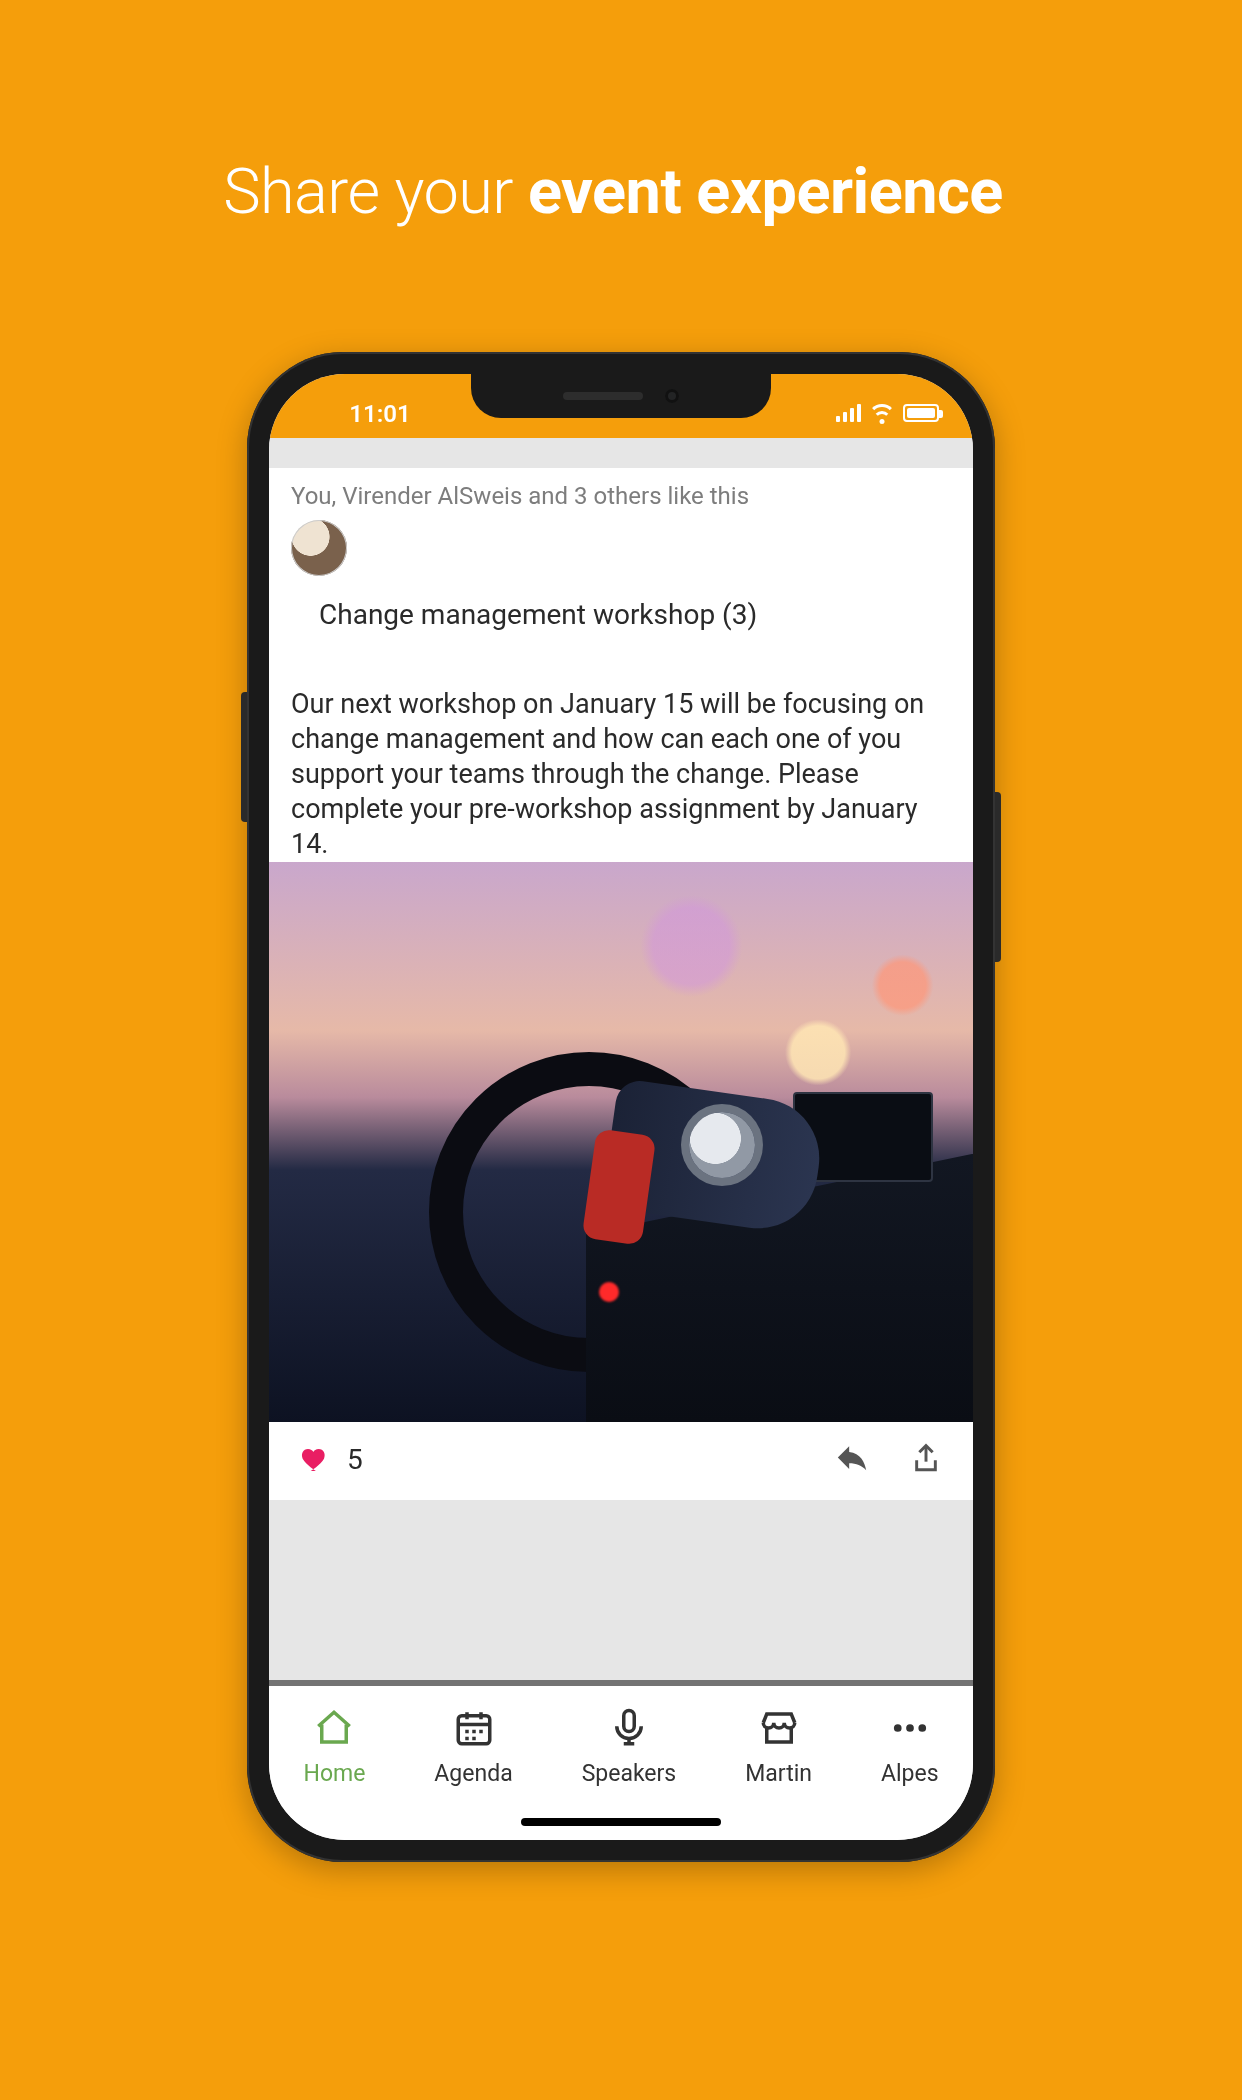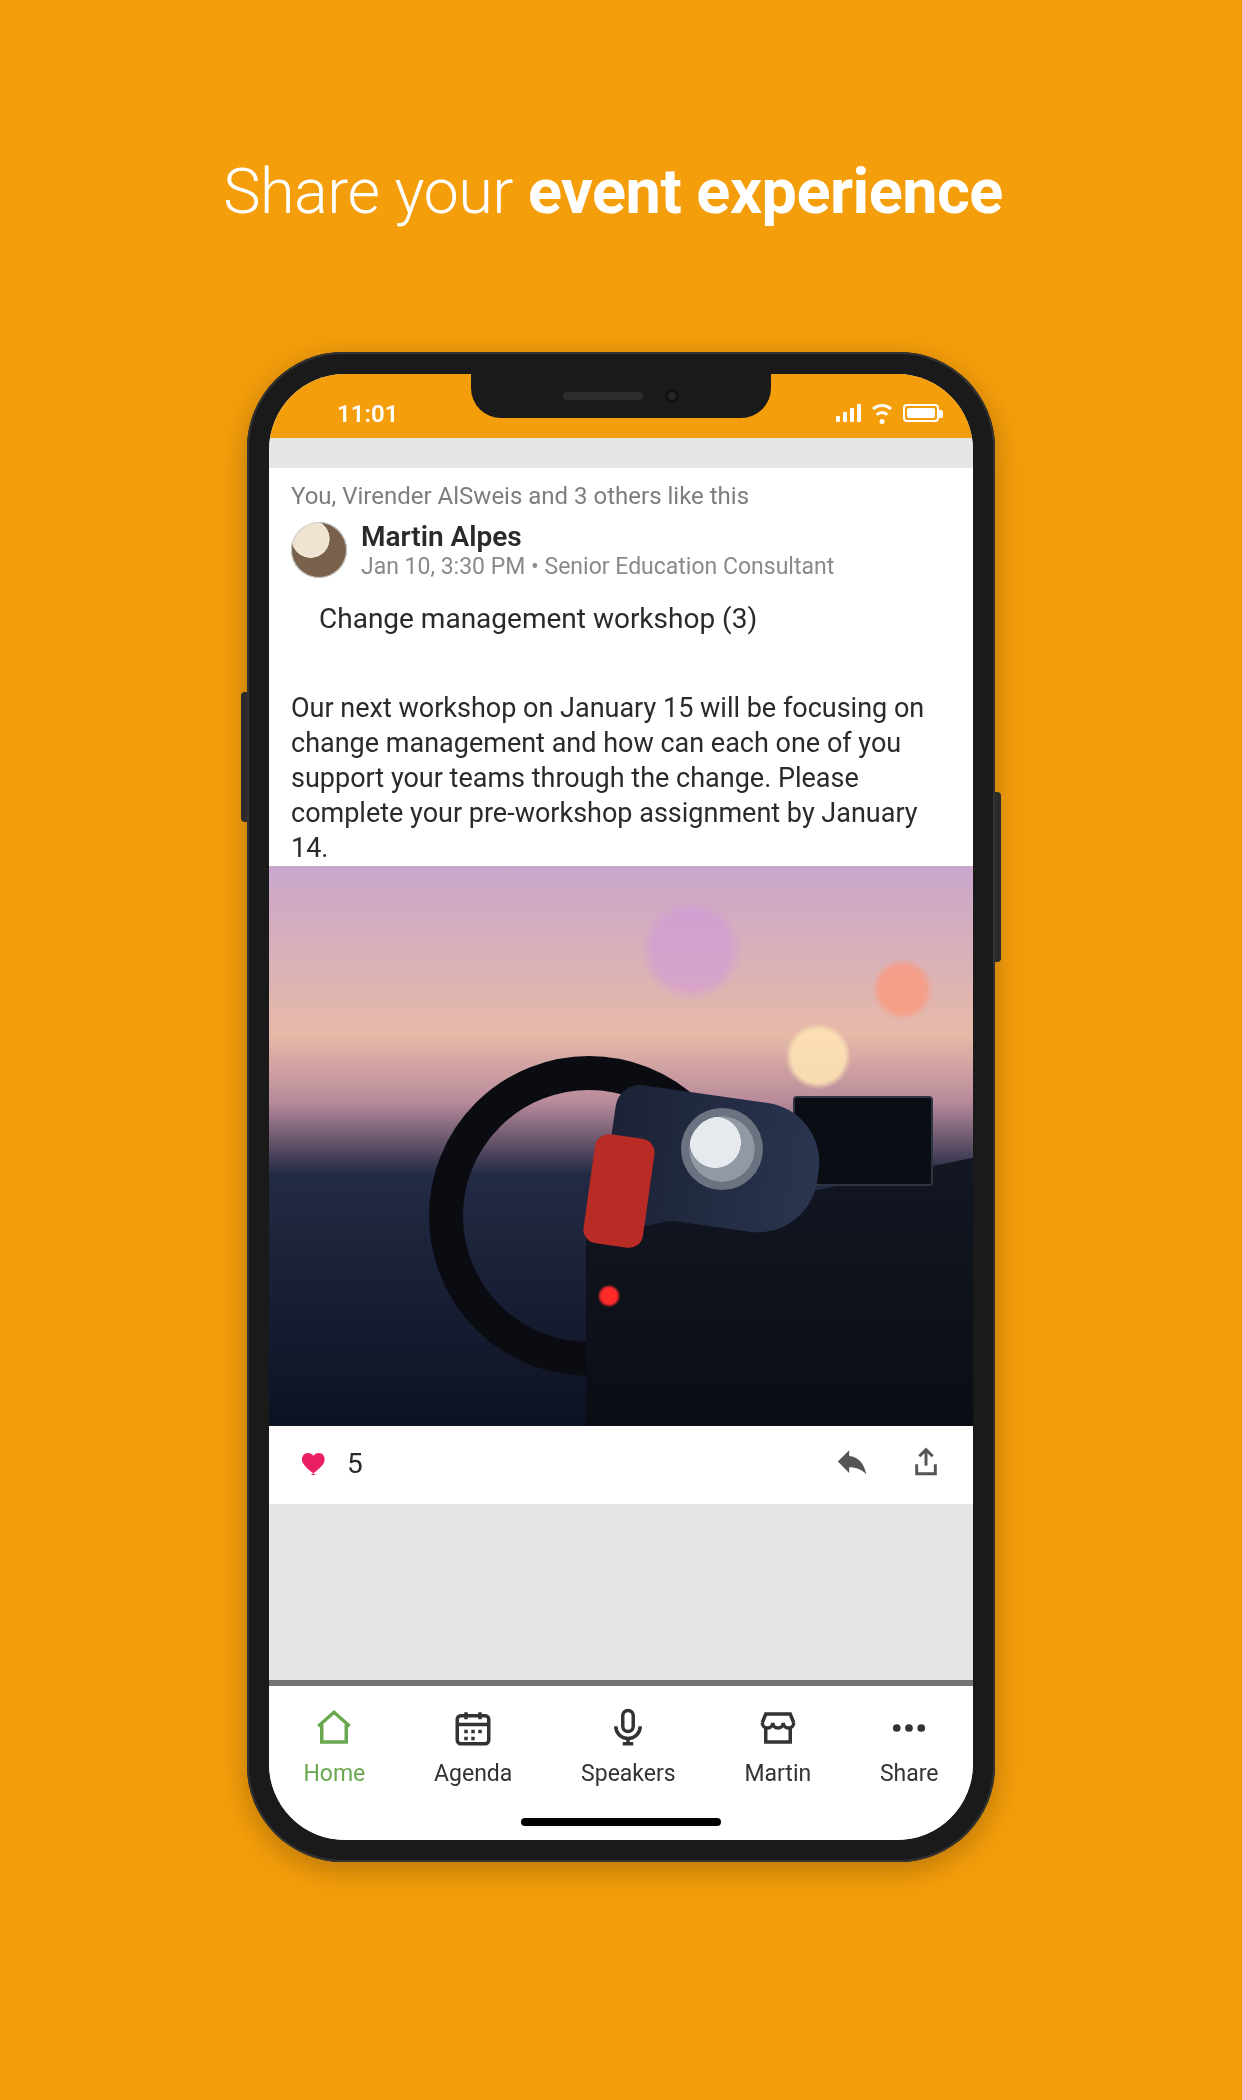--- a/index.html
+++ b/index.html
@@ -72,21 +72,21 @@
   .cam { width: 14px; height: 14px; background: #232425; border-radius: 50%; box-shadow: inset 0 0 0 3px #111; }
 
   .status-bar {
     height: 64px;
     background: #f59e0b;
     display: flex; align-items: center; justify-content: space-between;
     padding: 0 34px;
     color: #fff; font-size: 24px; font-weight: 600;
     flex: 0 0 auto;
   }
-  .status-bar .left { min-width: 120px; padding-top: 16px; padding-left: 34px; }
+  .status-bar .left { min-width: 120px; padding-top: 16px; padding-left: 34px; text-align: center; }
   .status-bar .right { display:flex; align-items:center; gap:10px; padding-top: 14px; }
   .signal { display:flex; align-items:flex-end; gap:3px; }
   .signal span { width:4px; background:#fff; border-radius:1px; }
   .signal span:nth-child(1){height:6px}
   .signal span:nth-child(2){height:10px}
   .signal span:nth-child(3){height:14px}
   .signal span:nth-child(4){height:18px}
   .wifi { width:22px; height:22px; position:relative; }
   .wifi::before, .wifi::after {
     content:""; position:absolute; left:50%; transform:translateX(-50%);
@@ -232,26 +232,20 @@
       </div>
     </div>
 
     <div class="top-pad"></div>
 
     <div class="post">
       <div class="likes-line">You, Virender AlSweis and 3 others like this</div>
 
       <div class="author-row">
         <div class="avatar"></div>
-        <div>
-          <div class="author-name">Martin Alpes</div>
-          <div class="author-meta">
-            <span>Jan 10, 3:30 PM</span><span> • </span><span>Senior Education Consultant</span>
-          </div>
-        </div>
       </div>
 
       <div class="post-title">Change management workshop (3)</div>
       <div class="post-body">Our next workshop on January 15 will be focusing on change management and how can each one of you support your teams through the change. Please complete your pre-workshop assignment by January 14.</div>
 
       <div class="post-image">
         <div class="wheel"></div>
         <div class="dash"></div>
         <div class="screenbox"></div>
         <div class="arm"></div>
@@ -331,19 +325,19 @@
         <span>Martin</span>
       </div>
       <div class="tab">
         <span class="ticon">
           <svg viewBox="0 0 24 24" width="42" height="42" fill="currentColor">
               <circle cx="5" cy="12" r="2.2"></circle>
               <circle cx="12" cy="12" r="2.2"></circle>
               <circle cx="19" cy="12" r="2.2"></circle>
             </svg>
         </span>
-        <span>Share</span>
+        <span>Alpes</span>
       </div>
     </div>
 
     <div class="home-indicator"></div>
   </div>
 </div>
 
 </body></html>

